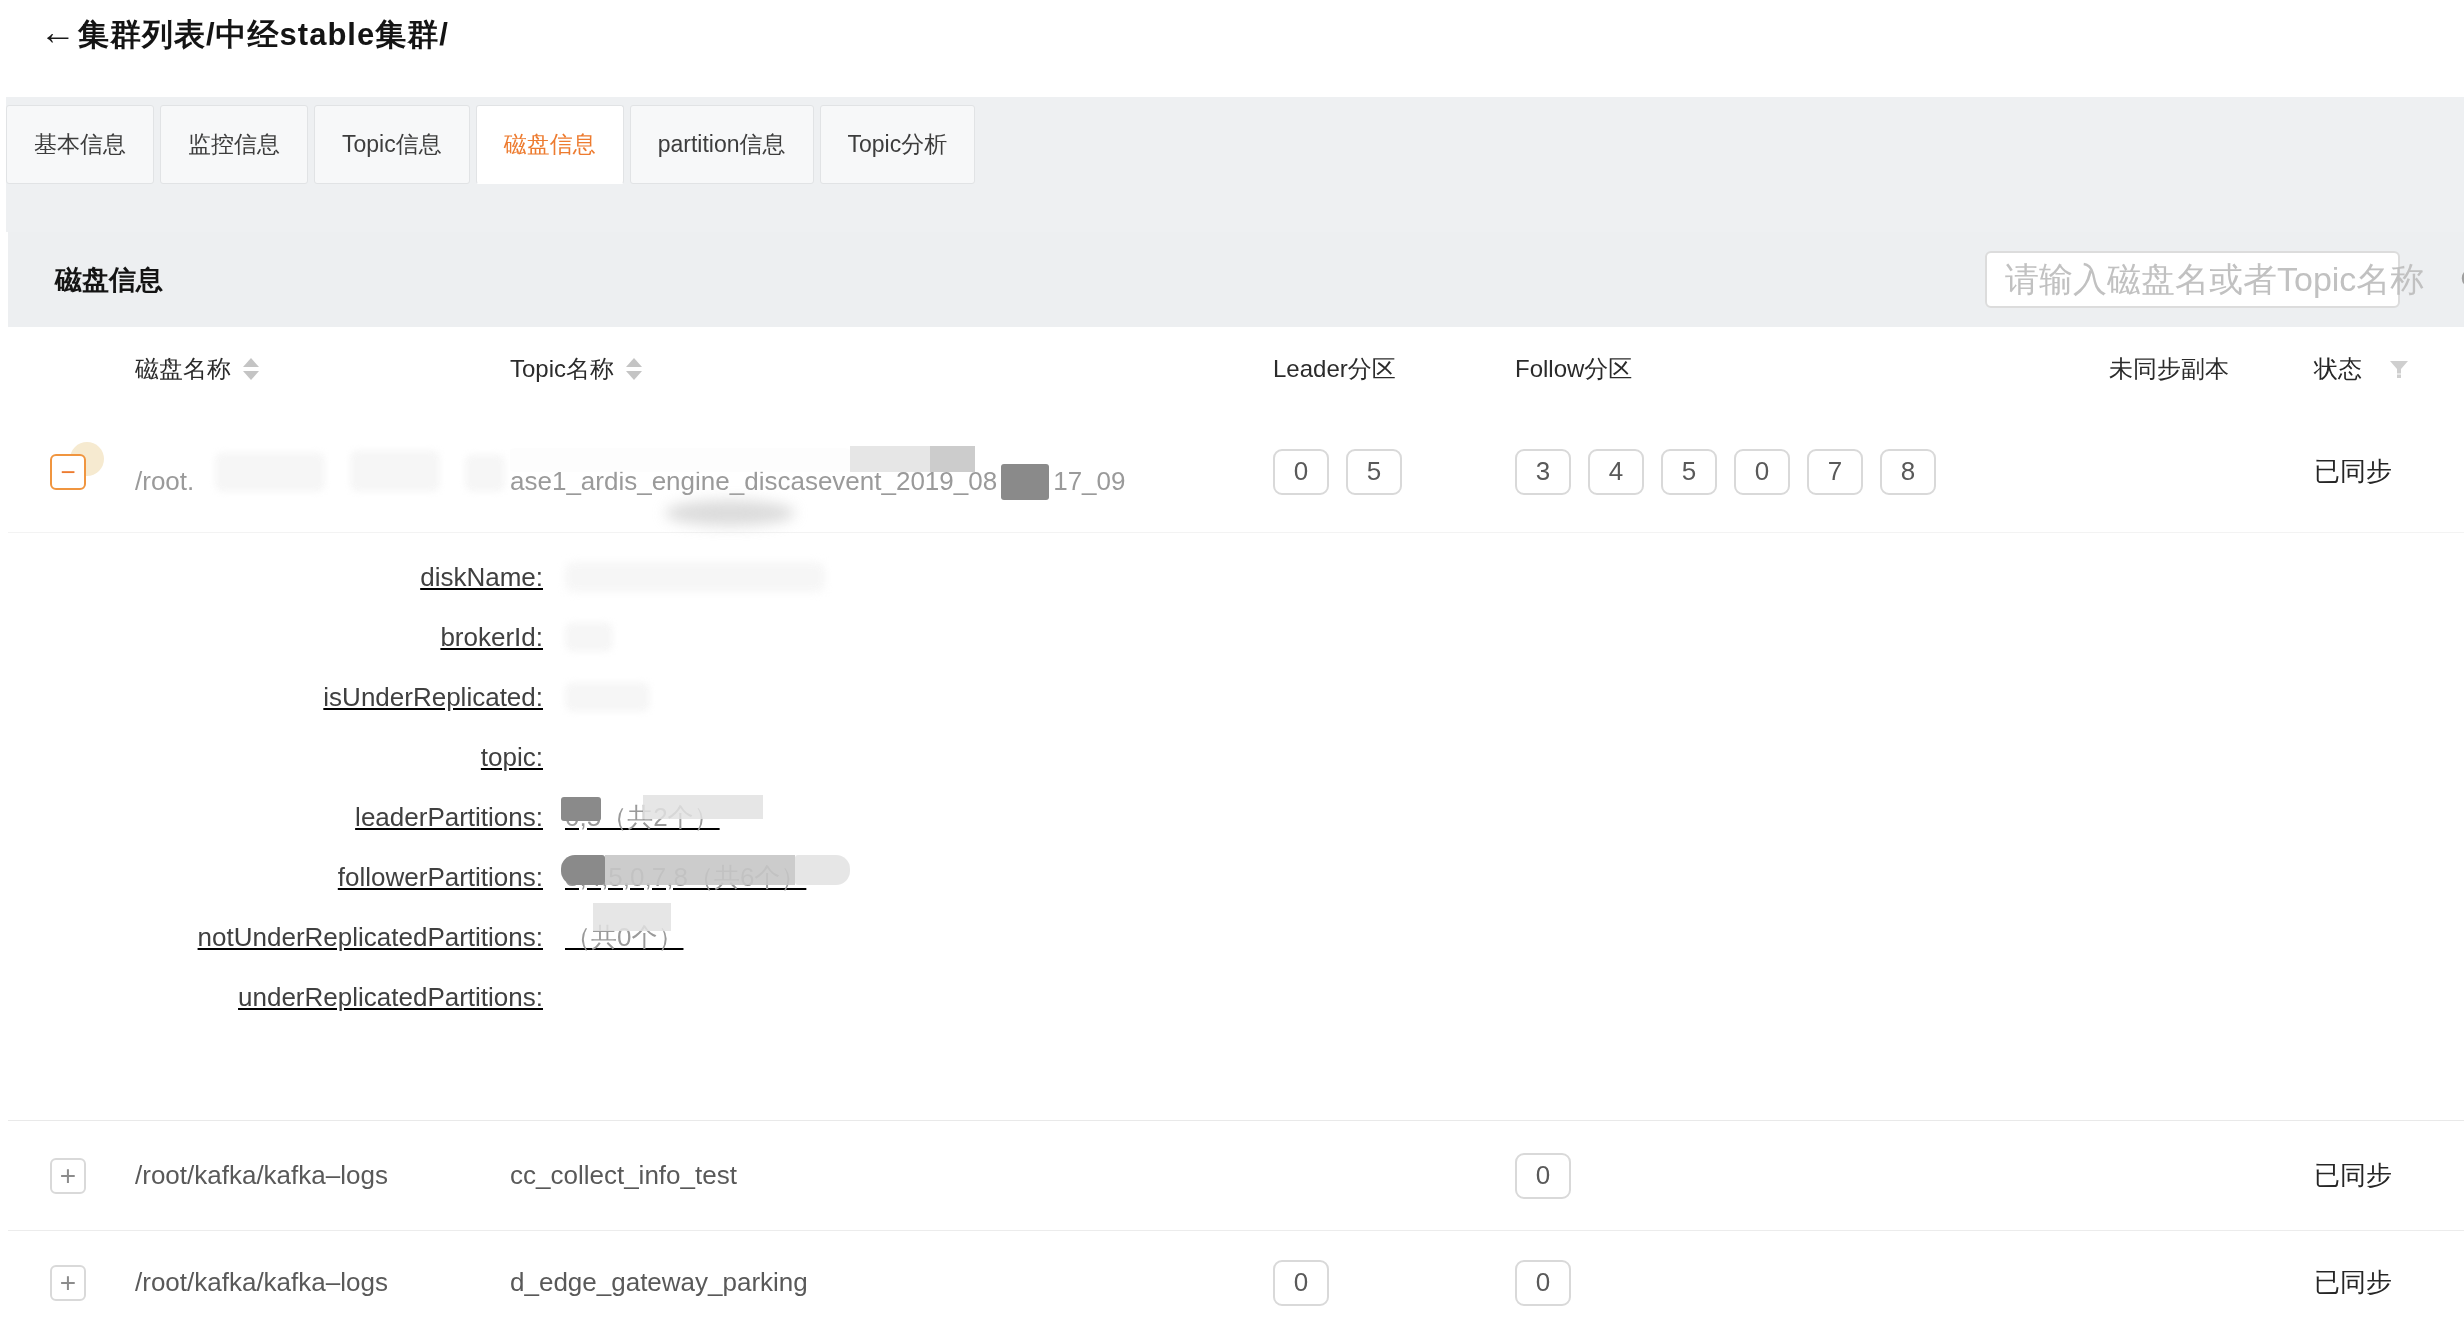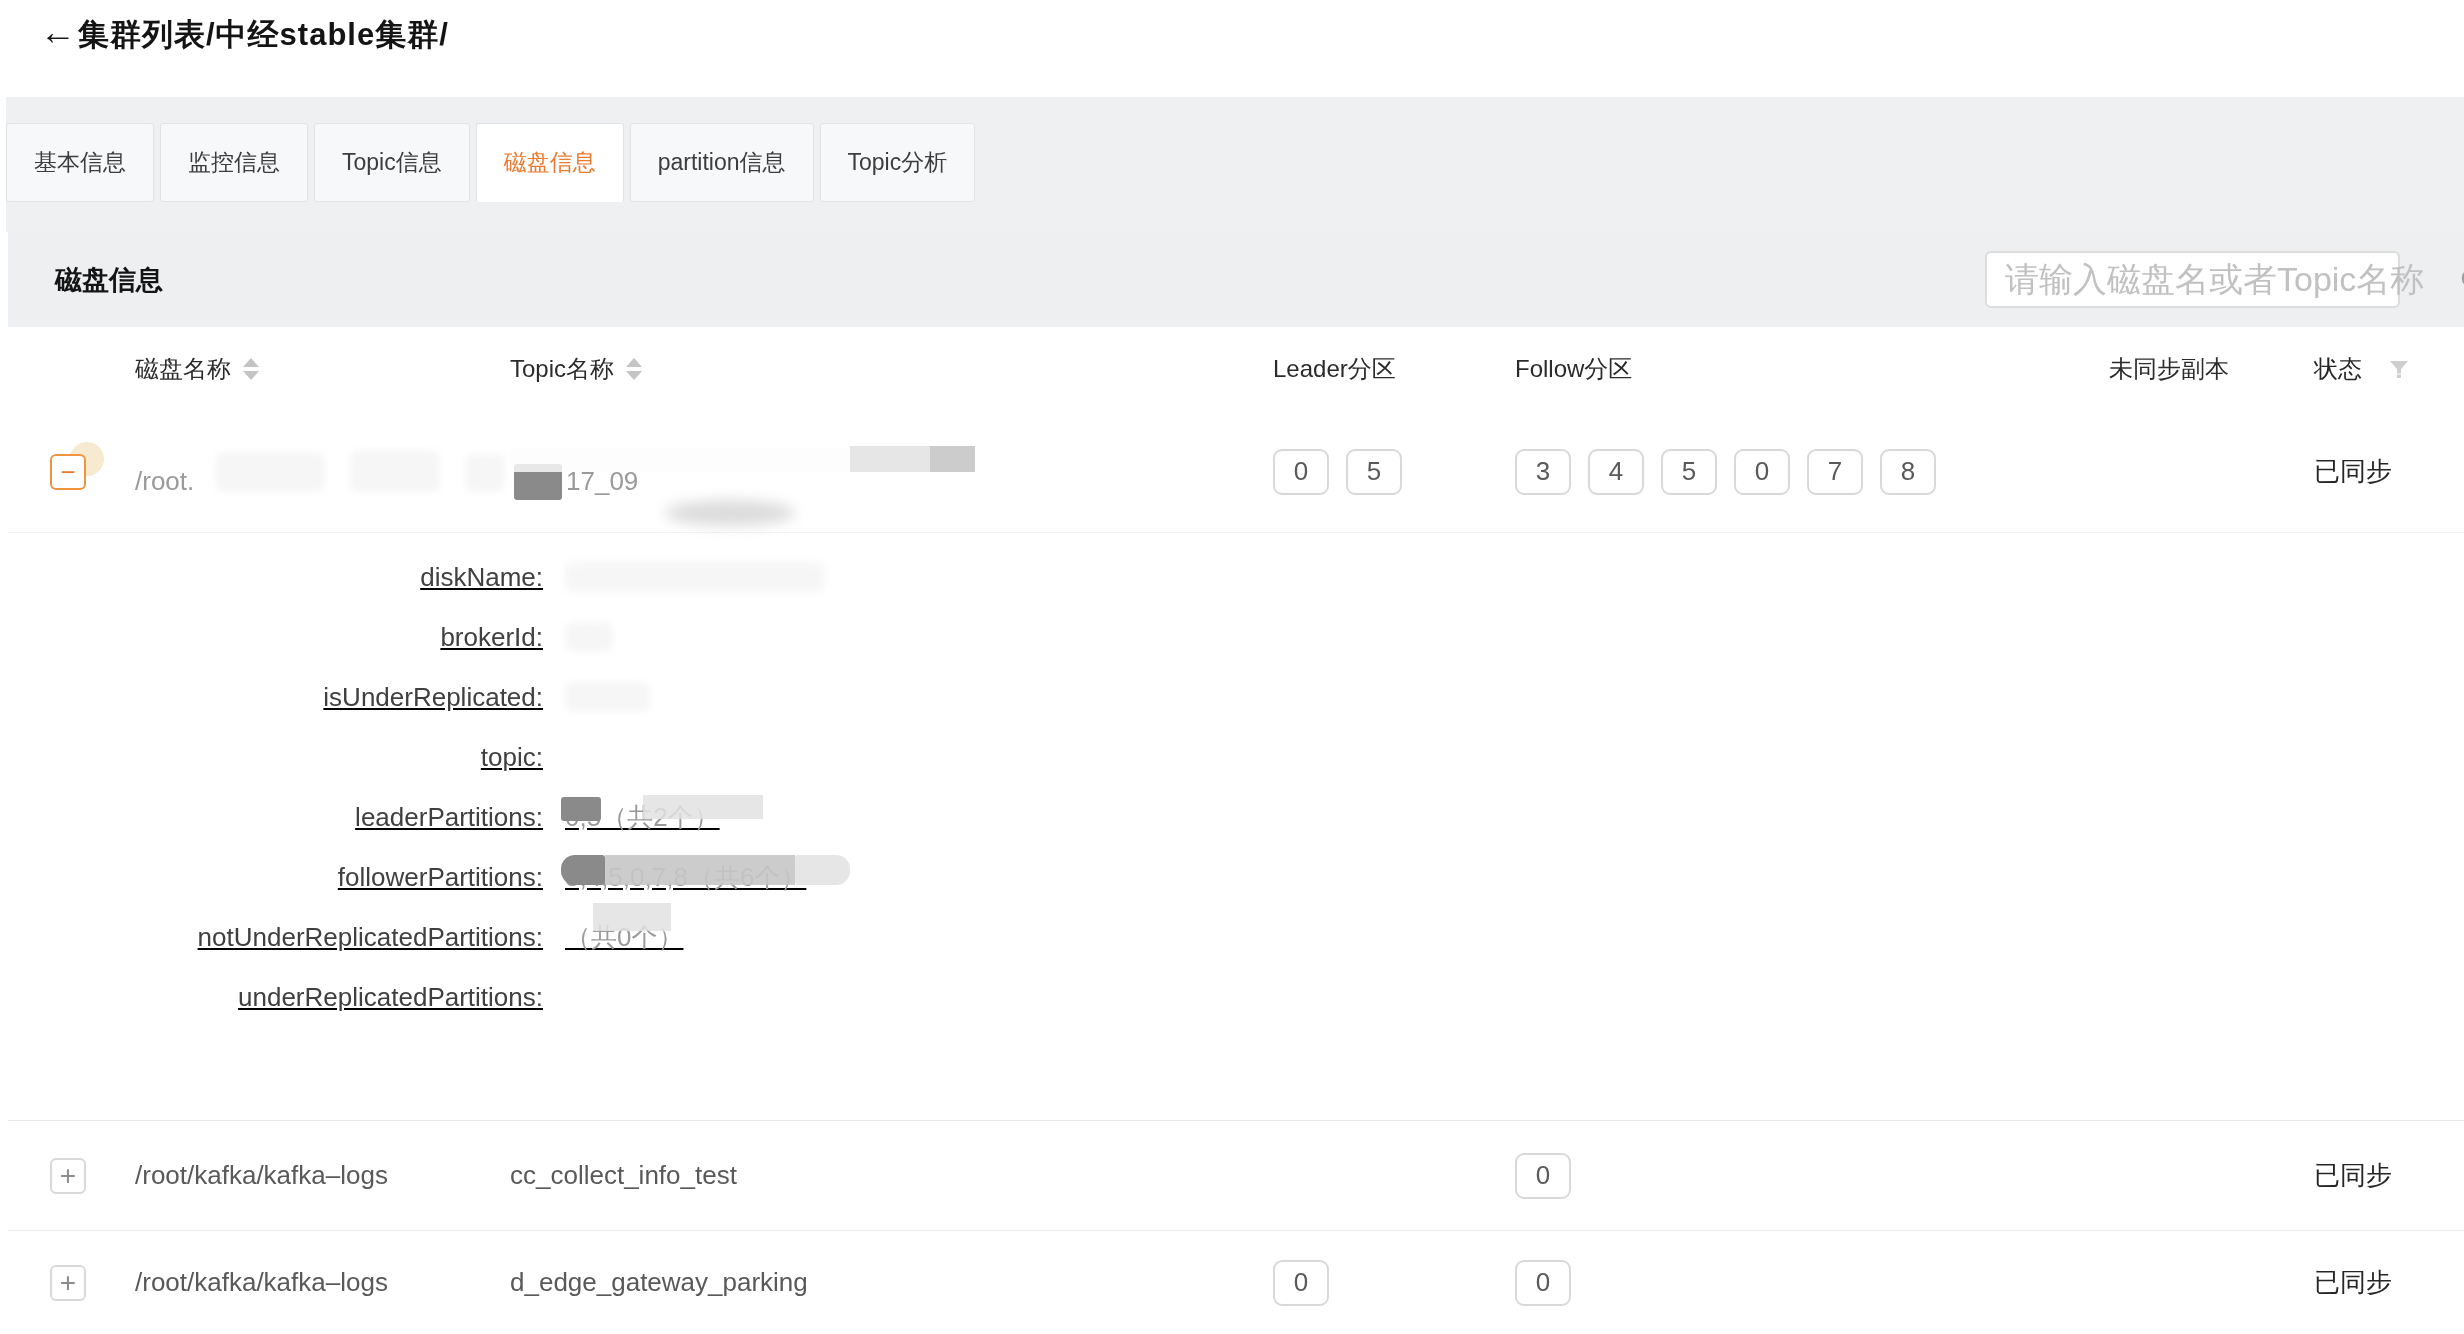--- a/index.html
+++ b/index.html
@@ -9,21 +9,21 @@
 
   
   .top-header { position:absolute; left:0; top:0; width:2464px; height:97px; background:#fff; }
   .back-arrow { position:absolute; left:40px; top:14px; font-size:36px; color:#1a1a1a; cursor:pointer; line-height:1; }
   .page-title { position:absolute; left:78px; top:14px; font-size:31px; font-weight:bold; color:#141414; letter-spacing:1px; }
 
   
   .page-bg { position:absolute; left:6px; top:97px; width:2458px; height:135px; background:#eef0f2; }
 
   
-  .tab-bar { position:absolute; left:6px; top:123px; height:79px; display:flex; gap:6px; }
+  .tab-bar { position:absolute; left:6px; top:105px; height:79px; display:flex; gap:6px; }
   .tab { height:79px; padding:0 27px; display:flex; align-items:center; justify-content:center;
     background:#f7f8f9; border:1px solid #e1e3e5; border-radius:3px; font-size:23px; color:#3d3d3d; cursor:pointer; }
   .tab.active { background:#ffffff; color:#ed7b2f; border-bottom-color:#ffffff; }
 
   
   .card { position:absolute; left:8px; top:232px; width:2456px; height:1102px; background:#ffffff; }
   .toolbar { position:relative; width:100%; height:95px; background:#edeff1; }
   .section-title { position:absolute; left:47px; top:30px; font-size:27px; font-weight:bold; color:#141414; }
   .search-box { position:absolute; right:64px; top:19px; width:415px; height:57px; background:#fff;
     border:2px solid #dcdcdc; border-radius:6px; display:flex; align-items:center; }
@@ -143,20 +143,21 @@
           <div class="expand-btn minus">−</div>
         </div>
       </div>
       <div class="redact-rel">
         <span class="ghost-text">/root.</span>
         <span class="blur-patch" style="left:80px; top:-14px; width:110px; height:40px;"></span>
         <span class="blur-patch" style="left:215px; top:-16px; width:90px; height:42px;"></span>
         <span class="blur-patch" style="left:330px; top:-12px; width:40px; height:38px;"></span>
       </div>
       <div class="redact-rel">
+        <span class="ghost-text">ase1_ardis_engine_discasevent_2019_08</span>
         <span class="tile-dark" style="position:static; display:inline-block; width:48px; height:36px; margin:0 4px;"></span>
         <span class="ghost-text">17_09</span>
         <span class="soft-patch" style="left:0px; top:-16px; width:340px; height:24px;"></span>
         <span class="tile-light" style="left:340px; top:-18px; width:80px; height:26px;"></span>
         <span class="tile-mid" style="left:420px; top:-18px; width:45px; height:26px;"></span>
         <span class="smudge" style="left:155px; top:36px; width:130px; height:26px;"></span>
       </div>
       <div>
         <div class="pbox-row">
           <span class="pbox">0</span>

